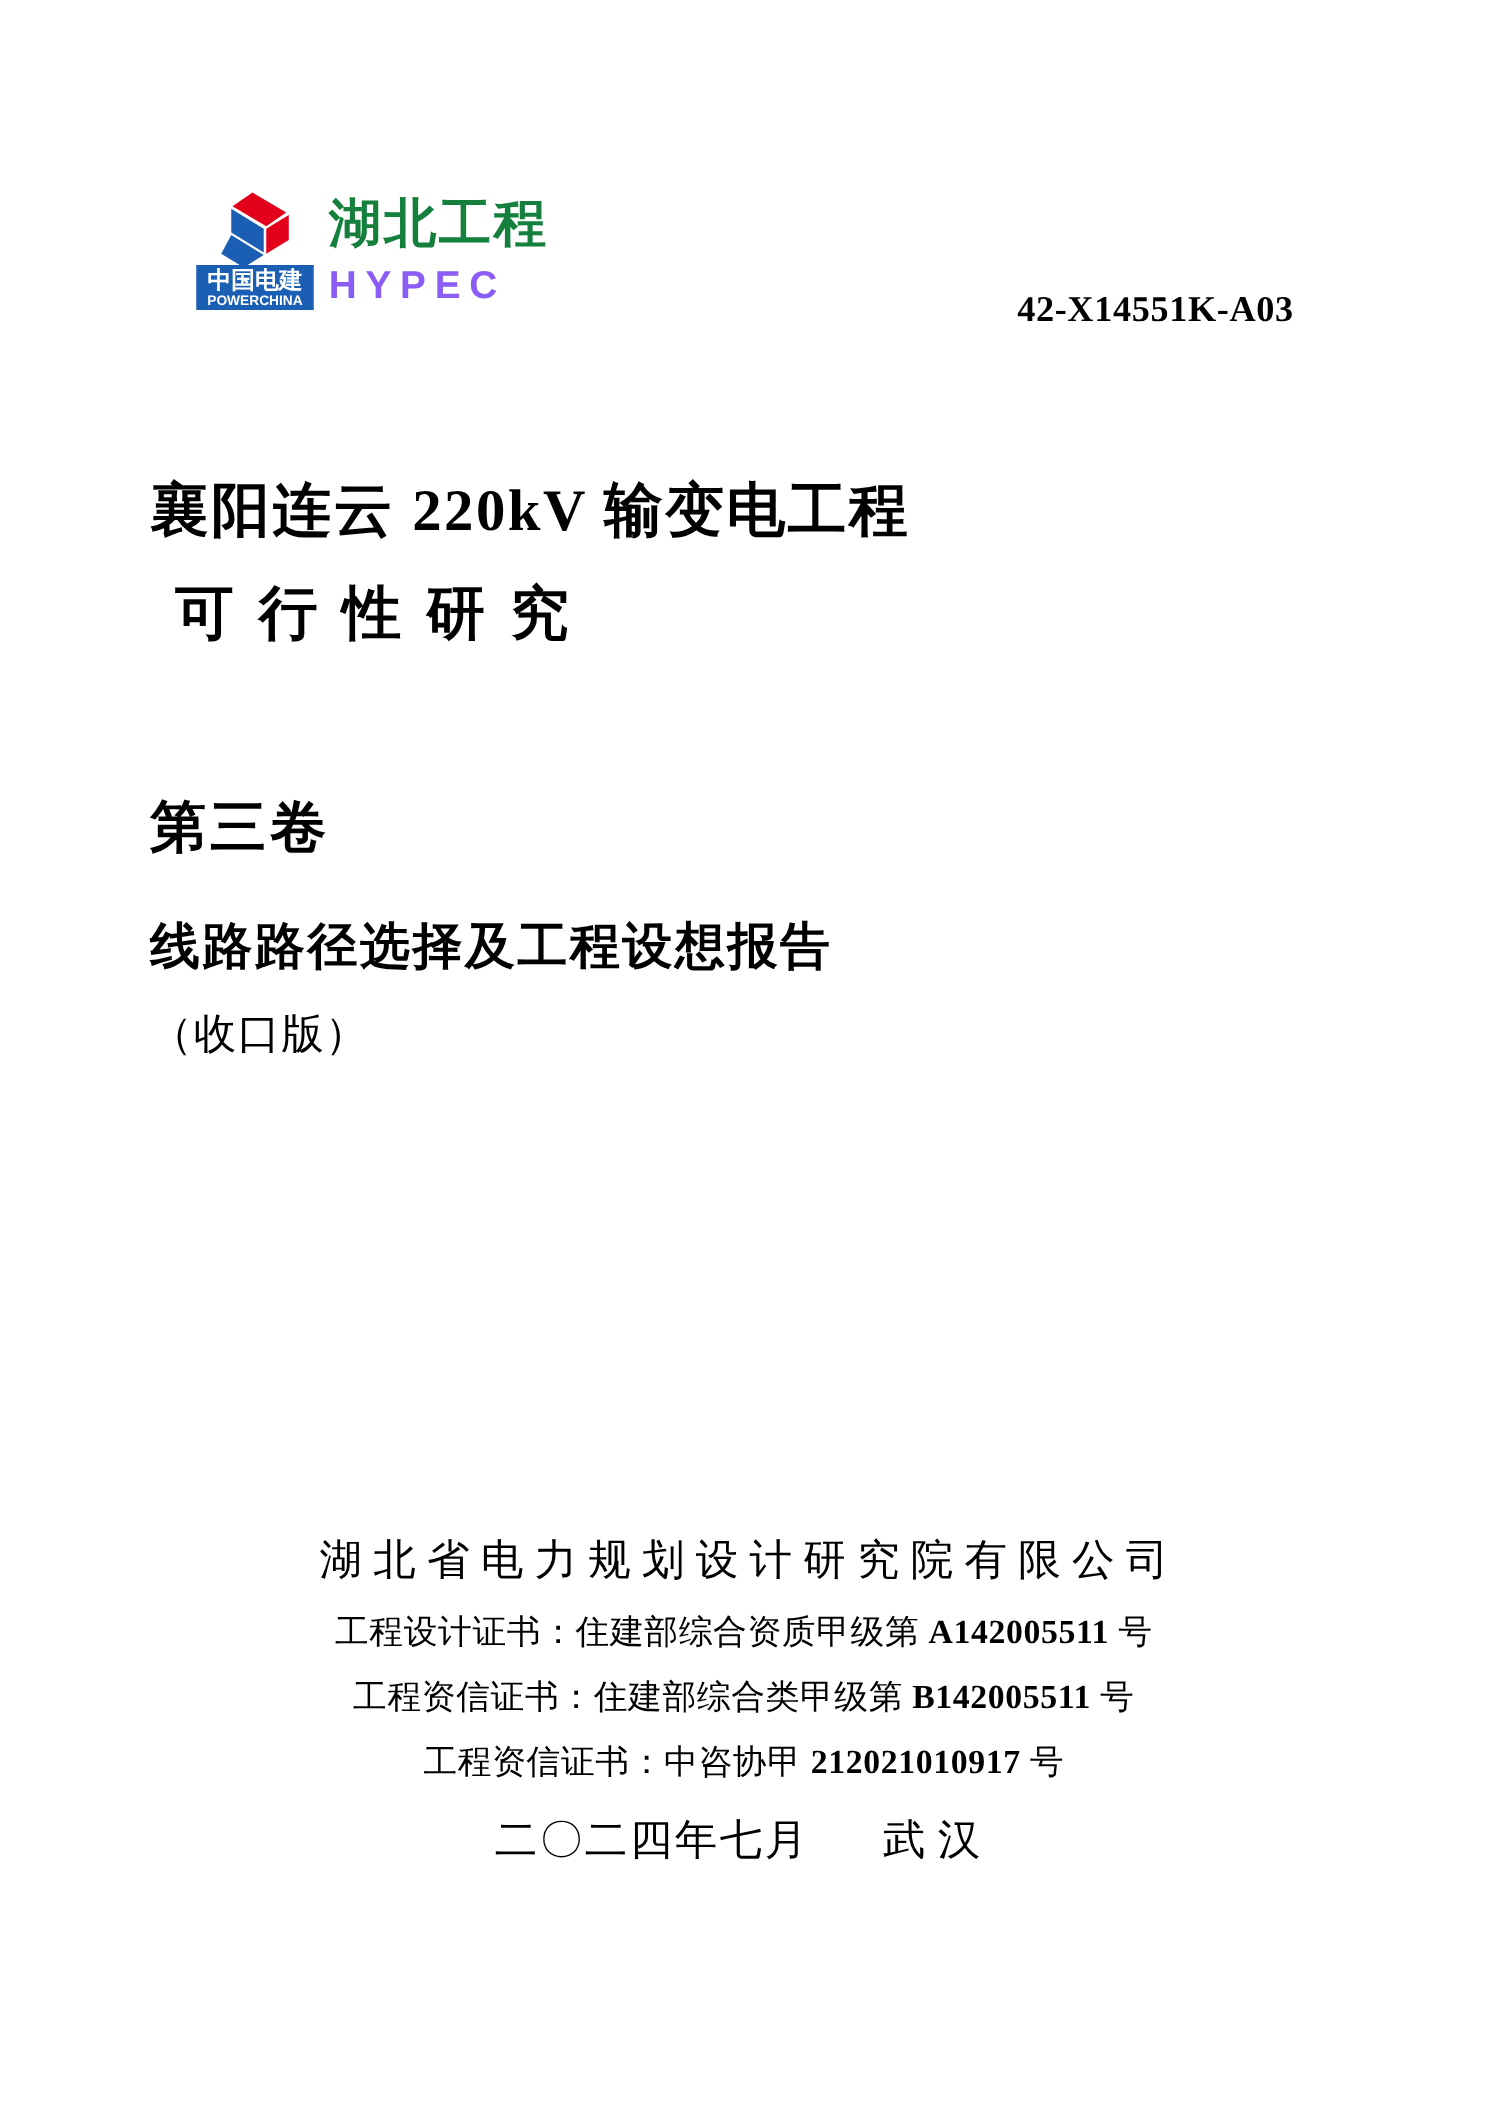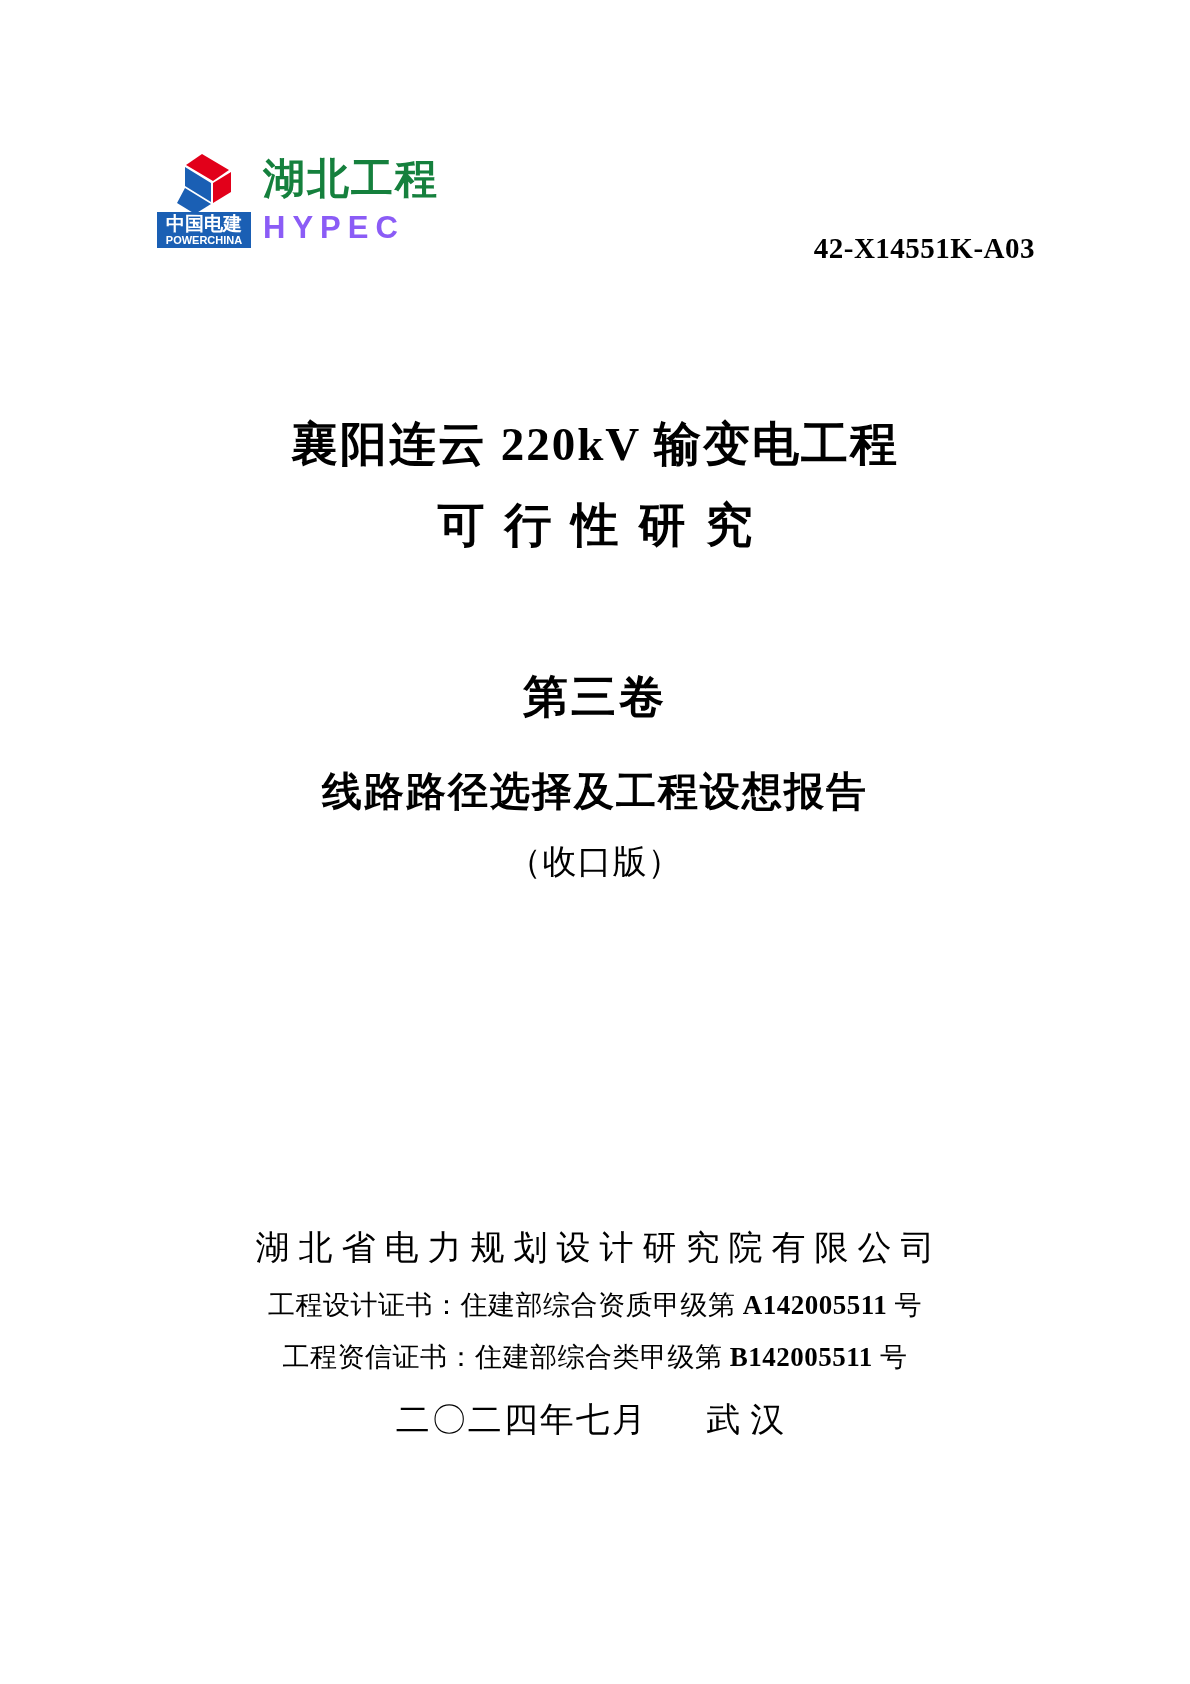--- a/index.html
+++ b/index.html
@@ -69,24 +69,23 @@
     top: 82px;
     font-family: "Liberation Serif", serif;
     font-weight: bold;
     font-size: 29px;
     letter-spacing: 0.5px;
   }
 
   
   .title-area {
     position: absolute;
-    top: 415px;
+    top: 380px;
     left: 120px;
     right: 120px;
-    text-align: center;
   }
   .title-main {
     font-family: "Liberation Serif", serif;
     font-weight: bold;
     font-size: 47px;
     letter-spacing: 2px;
     line-height: 1.25;
   }
   .title-sub {
     margin-top: 20px;
@@ -195,20 +194,25 @@
       <b>A142005511</b>
       <span>号</span>
     </div>
 
     <div class="cert-line">
       <span>工程资信证书：住建部综合类甲级第</span>
       <b>B142005511</b>
       <span>号</span>
     </div>
 
+    <div class="cert-line">
+      <span>工程资信证书：中咨协甲</span>
+      <b>212021010917</b>
+      <span>号</span>
+    </div>
 
     <div class="date-line">
       <span>二〇二四年七月</span>
       <span class="city">武汉</span>
     </div>
   </div>
 
 </div>
 
 </body></html>

